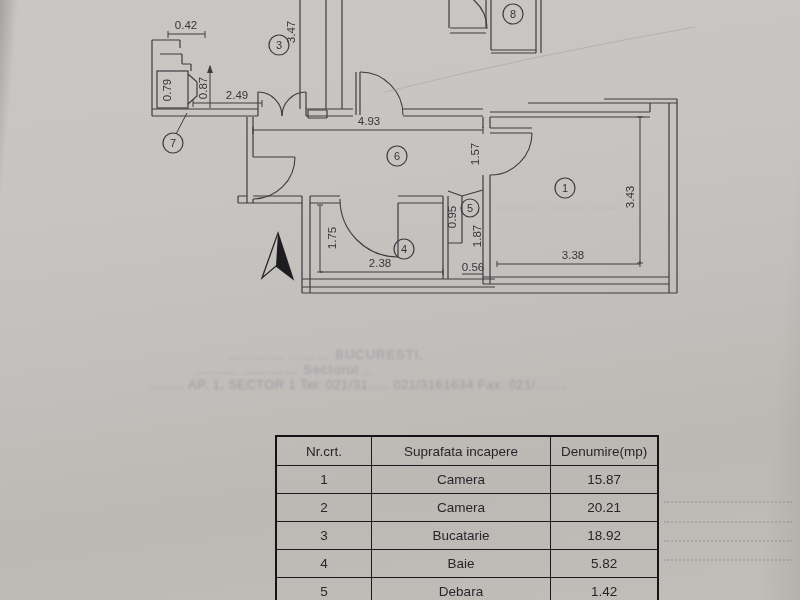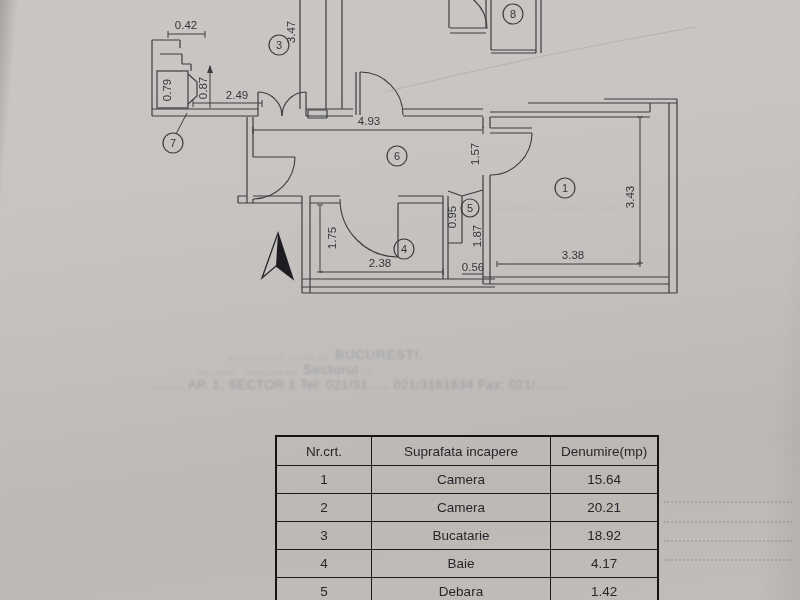--- a/index.html
+++ b/index.html
@@ -169,36 +169,36 @@
       <tr>
         <th class="col-nr">Nr.crt.</th>
         <th class="col-den">Suprafata incapere</th>
         <th class="col-sup">Denumire(mp)</th>
       </tr>
     </thead>
     <tbody>
       <tr>
         <td>1</td>
         <td>Camera</td>
-        <td>15.64</td>
+        <td>15.87</td>
       </tr>
       <tr>
         <td>2</td>
         <td>Camera</td>
         <td>20.21</td>
       </tr>
       <tr>
         <td>3</td>
         <td>Bucatarie</td>
         <td>18.92</td>
       </tr>
       <tr>
         <td>4</td>
         <td>Baie</td>
-        <td>4.17</td>
+        <td>5.82</td>
       </tr>
       <tr>
         <td>5</td>
         <td>Debara</td>
         <td>1.42</td>
       </tr>
     </tbody>
   </table>
 
   <div class="bleed" style="left:664px;top:501px;"></div>

